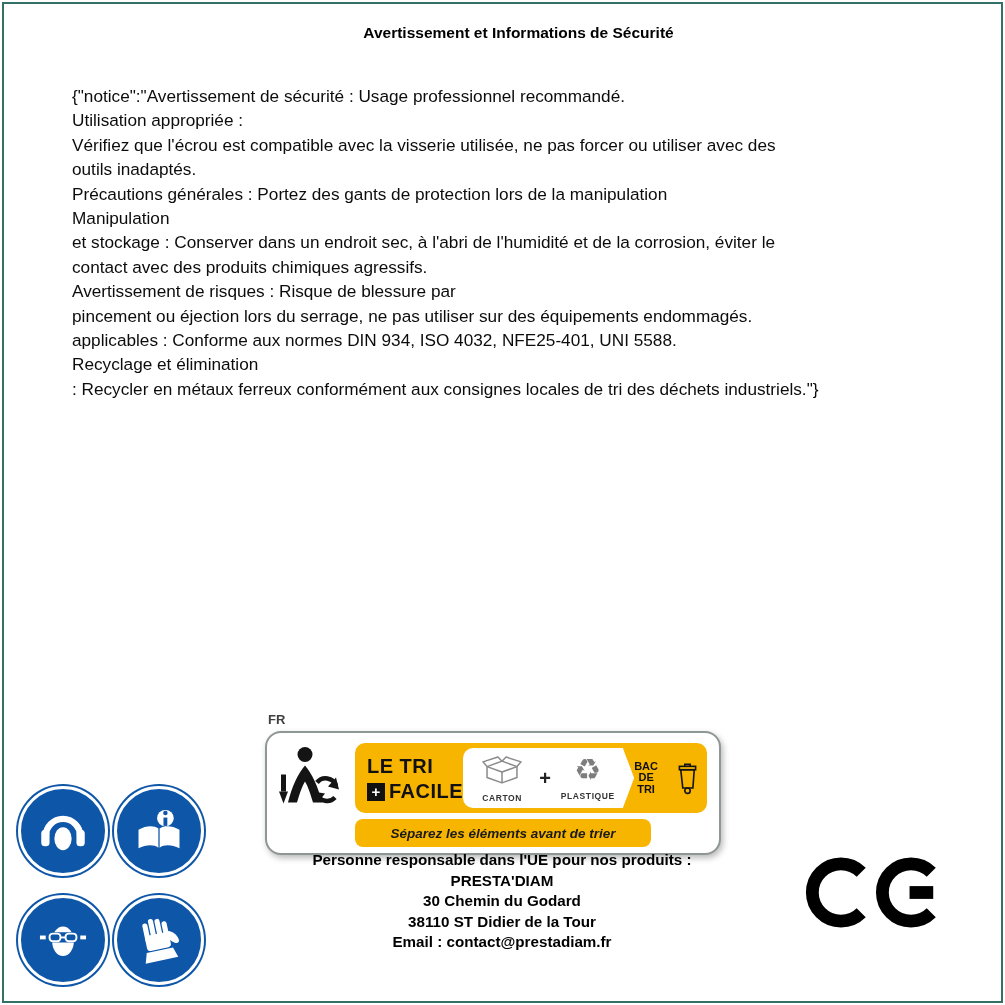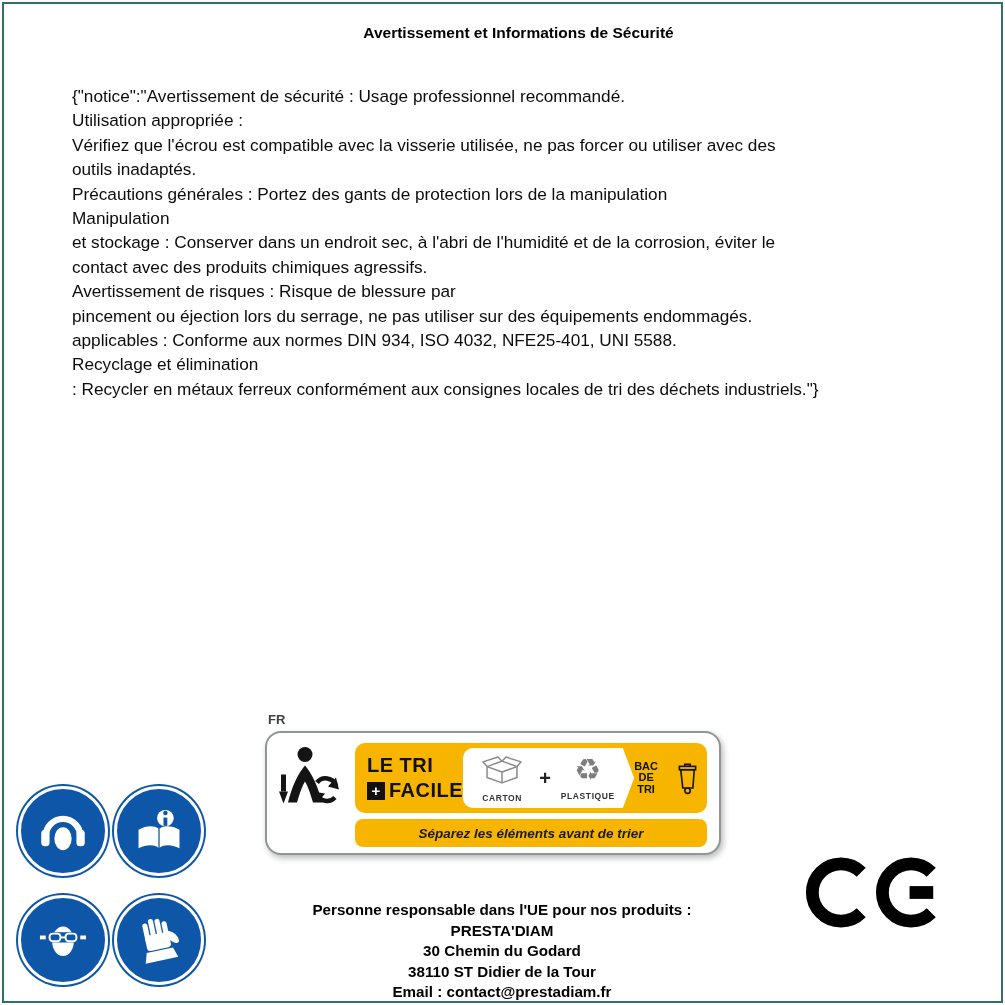--- a/index.html
+++ b/index.html
@@ -29,51 +29,51 @@
     background:#fff; border:2px solid #8f9696; border-radius:16px;
     box-shadow:2px 3px 6px rgba(0,0,0,0.28);
   }
   .triman { position:absolute; left:12px; top:10px; }
   .band {
     position:absolute; left:88px; top:10px; width:352px; height:70px;
     background:var(--tri-yellow,#F8B500); border-radius:10px;
     display:flex; align-items:stretch;
   }
   .tri-head {
-    width:110px; display:flex; flex-direction:column; justify-content:center;
-    padding-left:12px; color:#111;
+    width:110px; display:flex; flex-direction:column; 
+    padding-left:12px; color:#111;margin-top:12px;
   }
   .tri-head .l1 { font-size:20px; font-weight:800; letter-spacing:0.5px; }
   .tri-head .l2 { display:flex; align-items:center; gap:4px; margin-top:2px; }
   .plus-box {
     width:18px; height:18px; background:#111; color:#fff; font-weight:bold;
     font-size:15px; display:flex; align-items:center; justify-content:center; flex:none;
   }
   .tri-head .l2 .word { font-size:20px; font-weight:800; letter-spacing:0.5px; }
   .white-inner {
     background:#fff; margin:5px 0; border-radius:10px 0 0 10px;
     display:flex; align-items:center; padding:0 4px 0 8px; gap:5px;
   }
   .material { display:flex; flex-direction:column; align-items:center; width:62px; }
   .material .mat-label { font-size:8.5px; font-weight:bold; color:#333; letter-spacing:0.6px; margin-top:6px; }
   .recycle-glyph { font-size:30px; line-height:30px; color:#7d7d7d; }
   .plus-sep { font-size:20px; font-weight:bold; color:#222; padding:0 1px; }
   .white-chevron { width:14px; margin:5px 0; background:#fff; clip-path:polygon(0 0, 100% 50%, 0 100%); }
   .bac { flex:1; display:flex; align-items:center; justify-content:center; gap:16px; padding-right:6px; }
   .bac-text { font-size:11px; line-height:11.5px; font-weight:800; text-align:center; color:#111; }
   .strip {
-    position:absolute; left:88px; top:86px; width:352px; height:28px;
+    position:absolute; left:88px; top:86px; width:296px; height:28px;
     background:var(--tri-yellow,#F8B500); border-radius:8px;
     display:flex; align-items:center; justify-content:center;
     font-style:italic; font-weight:bold; font-size:13.5px; color:#1a1a1a;
   }
 
   
   .address {
-    position:absolute; left:252px; top:900px; width:500px;
+    position:absolute; left:252px; top:850px; width:500px;
     text-align:center; font-weight:bold; font-size:15.2px; line-height:20.5px; color:#000;
   }
 
   
   .picto-grid {
     position:absolute; left:16px; top:784px;
     display:grid; grid-template-columns:94px 94px; grid-auto-rows:94px;
     column-gap:2px; row-gap:15px;
   }
   .picto {

